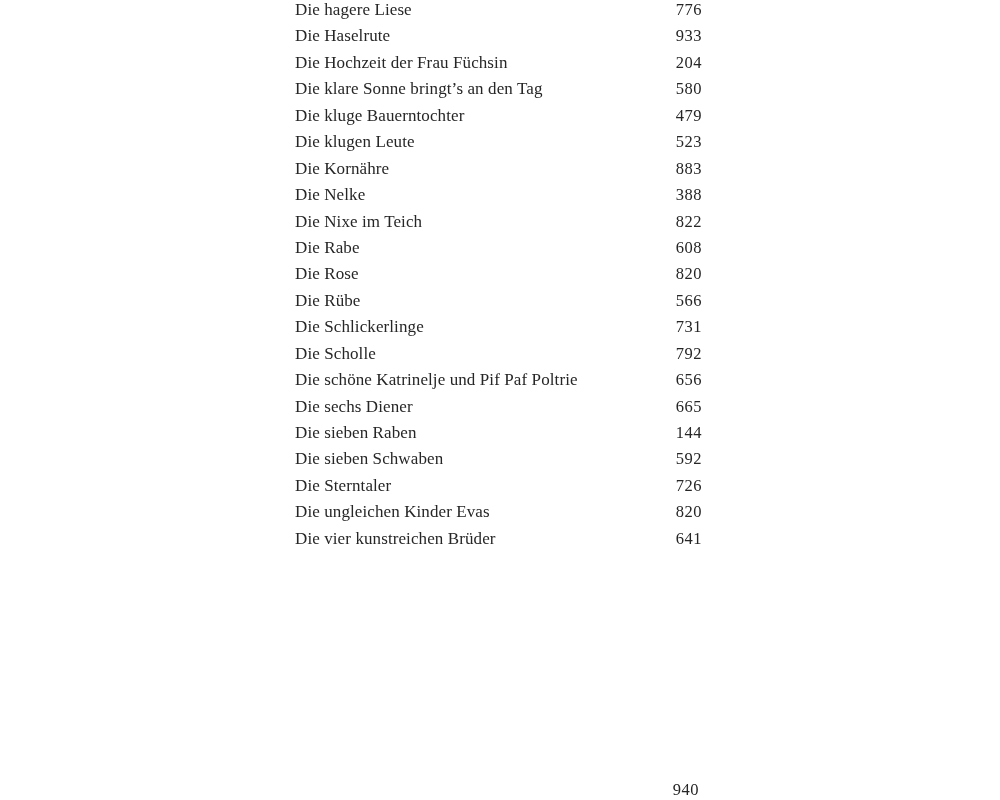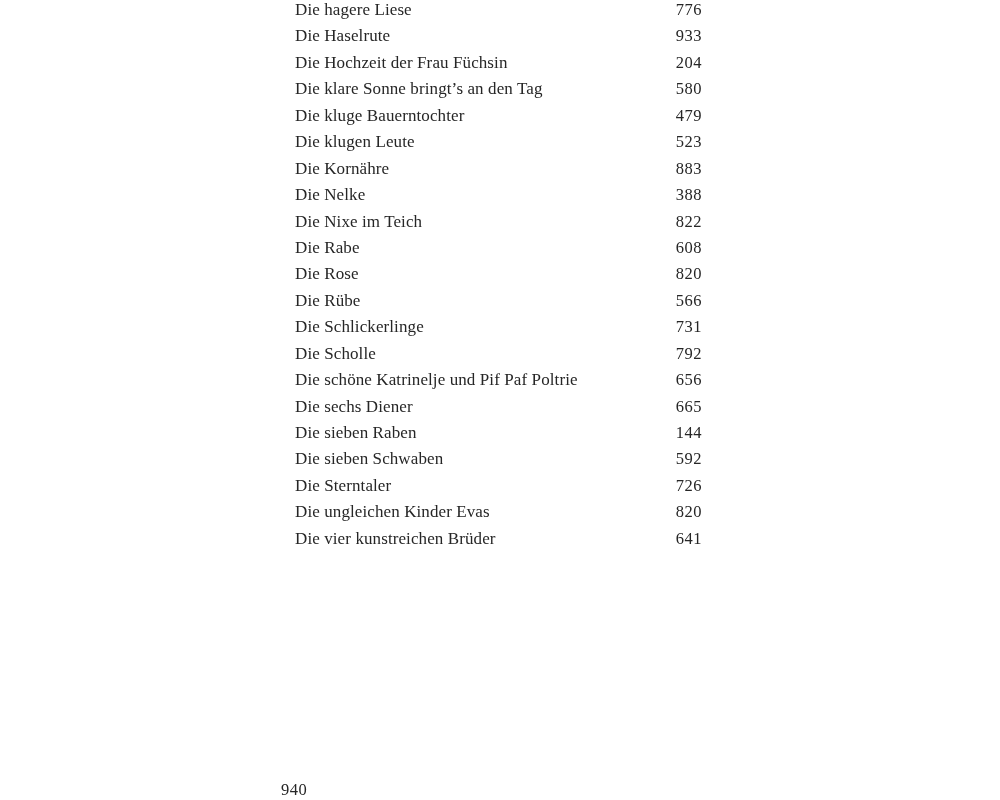--- a/index.html
+++ b/index.html
@@ -34,24 +34,24 @@
     letter-spacing: 0.1px;
     white-space: nowrap;
   }
   .toc-page {
     font-size: 16.5px;
     font-variant-numeric: oldstyle-nums;
     letter-spacing: 0.5px;
   }
   .folio {
     position: absolute;
-    left: 281px;
+    left: 292px;
     width: 407px;
     top: 780px;
-    text-align: left;
+    text-align: right;
     font-size: 16.5px;
     font-variant-numeric: oldstyle-nums;
     letter-spacing: 0.5px;
   }
 </style>
 </head>
 <body>
 
 <div class="page">
   <div class="toc">

